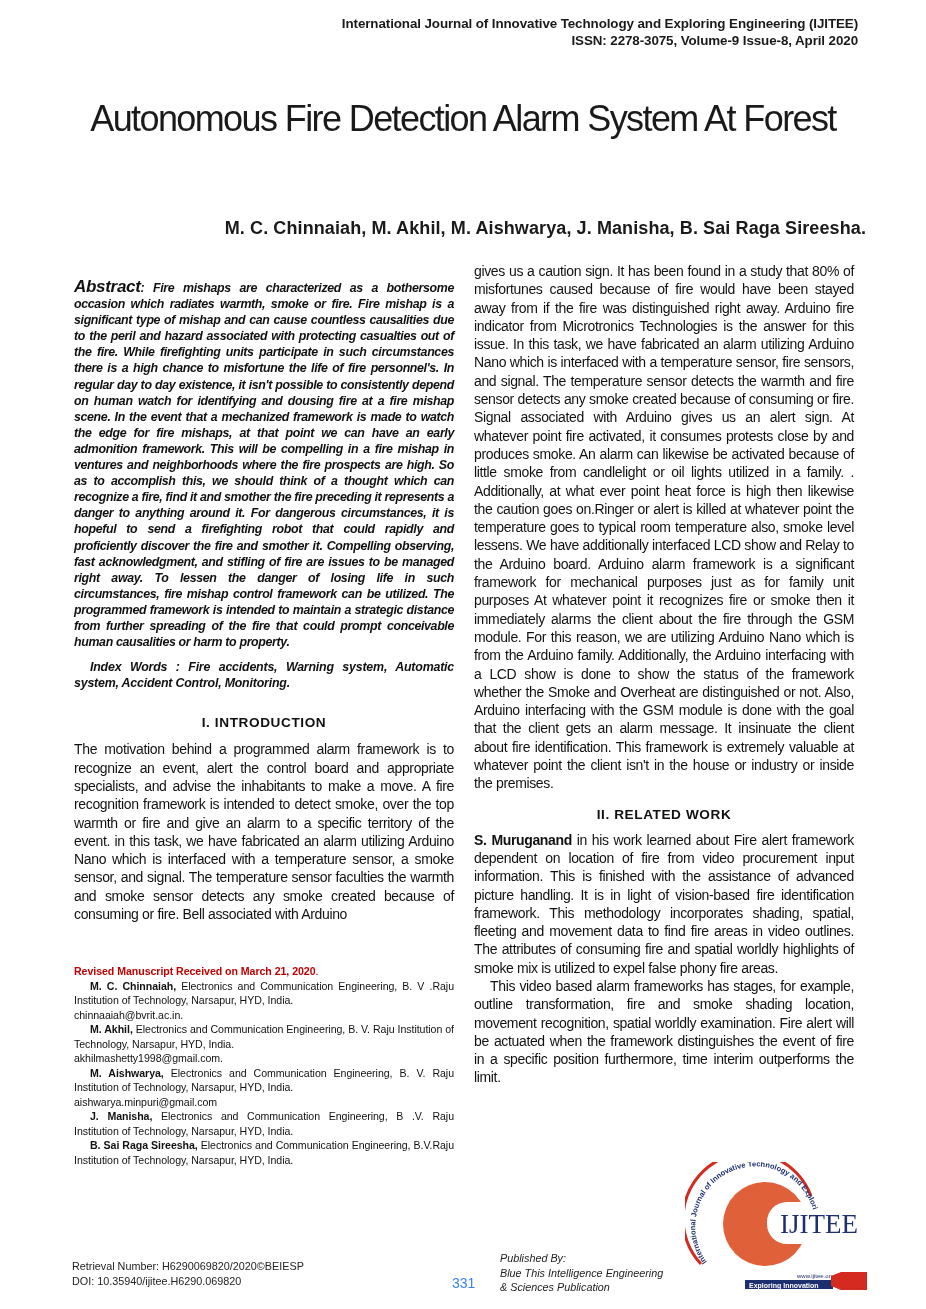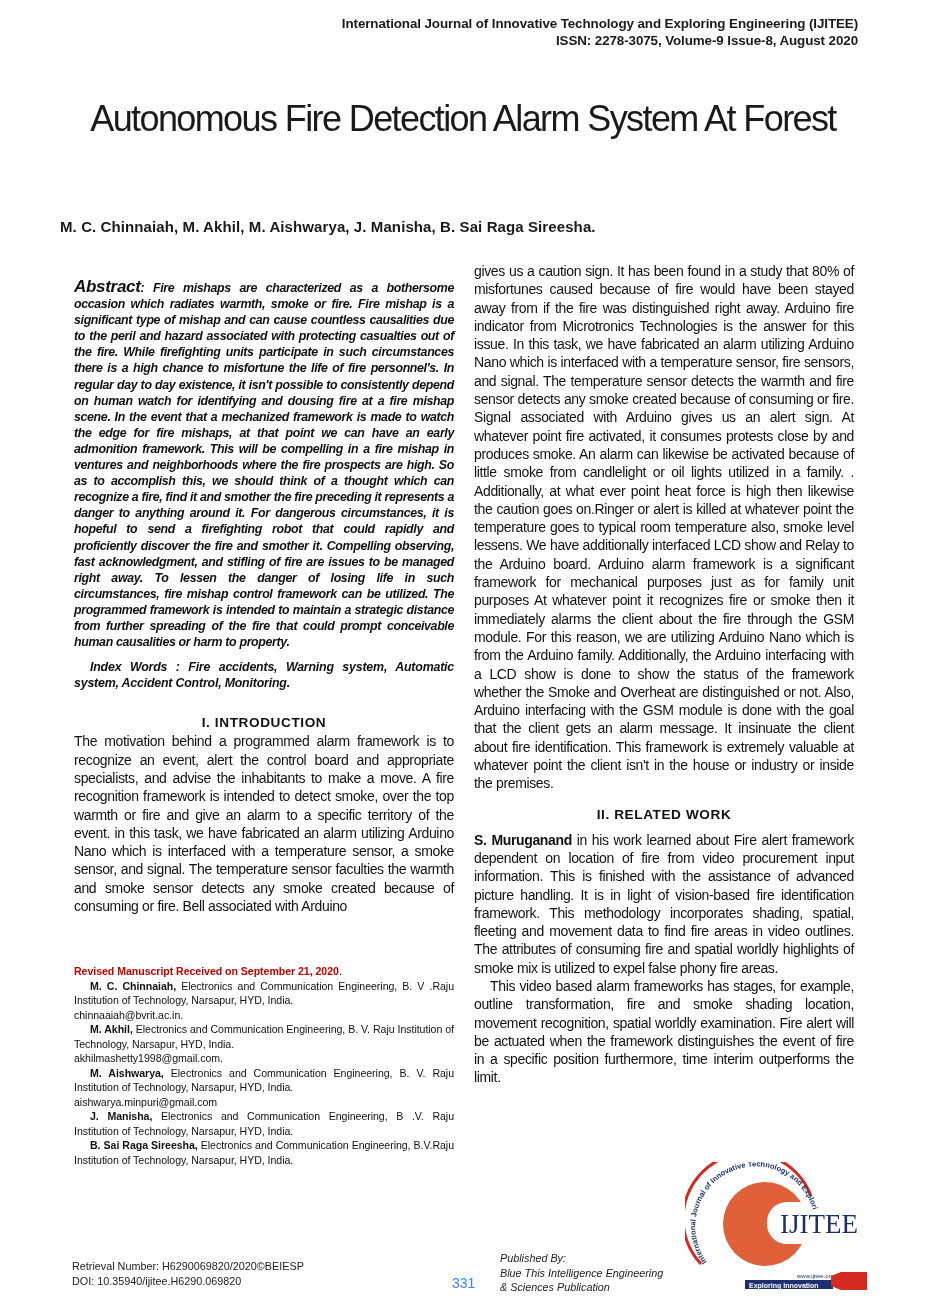--- a/index.html
+++ b/index.html
@@ -1,59 +1,59 @@
 <!DOCTYPE html>
 <html><head>
 <meta charset="utf-8">
 <style>
   html, body { margin: 0; padding: 0; background: #ffffff; }
   body { width: 926px; height: 1309px; position: relative; overflow: hidden; color: #111; font-family: "Liberation Sans", sans-serif; }
   .header { position: absolute; right: 68px; top: 15px; text-align: right; font-weight: bold; font-size: 13.4px; line-height: 17px; color: #1a1a1a; letter-spacing: -0.1px; }
   .title { position: absolute; left: 90px; top: 96px; width: 746px; text-align: center; font-size: 36px; line-height: 45px; letter-spacing: -1.6px; color: #1a1a1a; }
-  .authors { position: absolute; left: 60px; top: 218px; width: 806px; text-align: left; font-weight: bold; font-size: 15px; color: #1a1a1a; letter-spacing: 0.1px; }
+  .authors { position: absolute; left: 60px; top: 218px; width: 806px; text-align: right; font-weight: bold; font-size: 18px; color: #1a1a1a; letter-spacing: 0.1px; }
   .col { position: absolute; width: 380px; }
   .col-left { left: 74px; top: 279px; }
   .col-right { left: 474px; top: 262px; }
   .abstract { font-style: italic; font-weight: bold; font-size: 12.4px; line-height: 16.1px; text-align: justify; letter-spacing: -0.35px; margin: 0; }
   .abstract .lbl { font-size: 17px; letter-spacing: -0.3px; }
   .index { font-style: italic; font-weight: bold; font-size: 12.4px; line-height: 16.1px; text-align: justify; margin: 9px 0 16px 0; text-indent: 16px; letter-spacing: -0.2px; }
-  .sec { text-align: center; font-weight: bold; font-size: 13.6px; letter-spacing: 0.6px; margin: 24px 0 2px 0; }
+  .sec { text-align: center; font-weight: bold; font-size: 13.6px; letter-spacing: 0.6px; margin: 24px 0 10px 0; }
   .body { font-size: 14px; line-height: 18.3px; text-align: justify; margin: 0; letter-spacing: -0.35px; }
   .body.indent { text-indent: 16px; }
   .notes { position: absolute; left: 74px; top: 964px; width: 380px; font-size: 10.6px; line-height: 14.5px; text-align: justify; letter-spacing: -0.05px; }
   .notes p { margin: 0; }
   .notes .rev { color: #c00000; font-weight: bold; }
   .notes .ind { text-indent: 16px; }
   .notes .email { text-indent: 16px; }
   .related-head { margin: 14px 0 9px 0; }
   .footer-left { position: absolute; left: 72px; top: 1259px; font-size: 10.8px; line-height: 14.5px; color: #222; }
   .page-num { position: absolute; left: 452px; top: 1275px; font-size: 14px; color: #3b82f6; }
   .footer-right { position: absolute; left: 500px; top: 1251px; font-style: italic; font-size: 10.8px; line-height: 14.5px; color: #222; }
   .logo { position: absolute; left: 685px; top: 1162px; width: 190px; height: 140px; }
 </style>
 </head>
 <body>
 
 <div class="header">
   <div>International Journal of Innovative Technology and Exploring Engineering (IJITEE)</div>
-  <div>ISSN: 2278-3075, Volume-9 Issue-8, August 2020</div>
+  <div>ISSN: 2278-3075, Volume-9 Issue-8, April 2020</div>
 </div>
 
 <div class="title">Autonomous Fire Detection Alarm System At Forest</div>
 <div class="authors">M. C. Chinnaiah, M. Akhil, M. Aishwarya, J. Manisha, B. Sai Raga Sireesha.</div>
 
 <div class="col col-left">
   <p class="abstract"><span class="lbl">Abstract</span><span>: Fire mishaps are characterized as a bothersome occasion which radiates warmth, smoke or fire. Fire mishap is a significant type of mishap and can cause countless causalities due to the peril and hazard associated with protecting casualties out of the fire. While firefighting units participate in such circumstances there is a high chance to misfortune the life of fire personnel's. In regular day to day existence, it isn't possible to consistently depend on human watch for identifying and dousing fire at a fire mishap scene. In the event that a mechanized framework is made to watch the edge for fire mishaps, at that point we can have an early admonition framework. This will be compelling in a fire mishap in ventures and neighborhoods where the fire prospects are high. So as to accomplish this, we should think of a thought which can recognize a fire, find it and smother the fire preceding it represents a danger to anything around it. For dangerous circumstances, it is hopeful to send a firefighting robot that could rapidly and proficiently discover the fire and smother it. Compelling observing, fast acknowledgment, and stifling of fire are issues to be managed right away. To lessen the danger of losing life in such circumstances, fire mishap control framework can be utilized. The programmed framework is intended to maintain a strategic distance from further spreading of the fire that could prompt conceivable human causalities or harm to property.</span></p>
   <p class="index">Index Words : Fire accidents, Warning system, Automatic system, Accident Control, Monitoring.</p>
   <div class="sec">I.  INTRODUCTION</div>
   <p class="body">The motivation behind a programmed alarm framework is to recognize an event, alert the control board and appropriate specialists, and advise the inhabitants to make a move. A fire recognition framework is intended to detect smoke, over the top warmth or fire and give an alarm to a specific territory of the event. in this task, we have fabricated an alarm utilizing Arduino Nano which is interfaced with a temperature sensor, a smoke sensor, and signal. The temperature sensor faculties the warmth and smoke sensor detects any smoke created because of consuming or fire. Bell associated with Arduino</p>
 </div>
 
 <div class="notes">
-  <p><span class="rev">Revised Manuscript Received on September 21, 2020</span><span>.</span></p>
+  <p><span class="rev">Revised Manuscript Received on March 21, 2020</span><span>.</span></p>
   <div id="author-notes">
       <p class="ind"><b>M. C. Chinnaiah,</b><span> Electronics and Communication Engineering, B. V .Raju Institution of Technology, Narsapur, HYD, India.</span></p>
       <p>chinnaaiah@bvrit.ac.in.</p>
       <p class="ind"><b>M. Akhil,</b><span> Electronics and Communication Engineering, B. V. Raju Institution of Technology,  Narsapur,  HYD, India.</span></p>
       <p>akhilmashetty1998@gmail.com.</p>
       <p class="ind"><b>M. Aishwarya,</b><span> Electronics and Communication Engineering, B. V. Raju Institution of Technology,  Narsapur,  HYD, India.</span></p>
       <p>aishwarya.minpuri@gmail.com</p>
       <p class="ind"><b>J. Manisha,</b><span> Electronics and Communication Engineering, B .V. Raju Institution of Technology,  Narsapur,  HYD, India.</span></p>
       <p class="ind"><b>B. Sai Raga Sireesha,</b><span> Electronics and Communication Engineering, B.V.Raju Institution of Technology,  Narsapur,  HYD, India.</span></p>
     </div>

